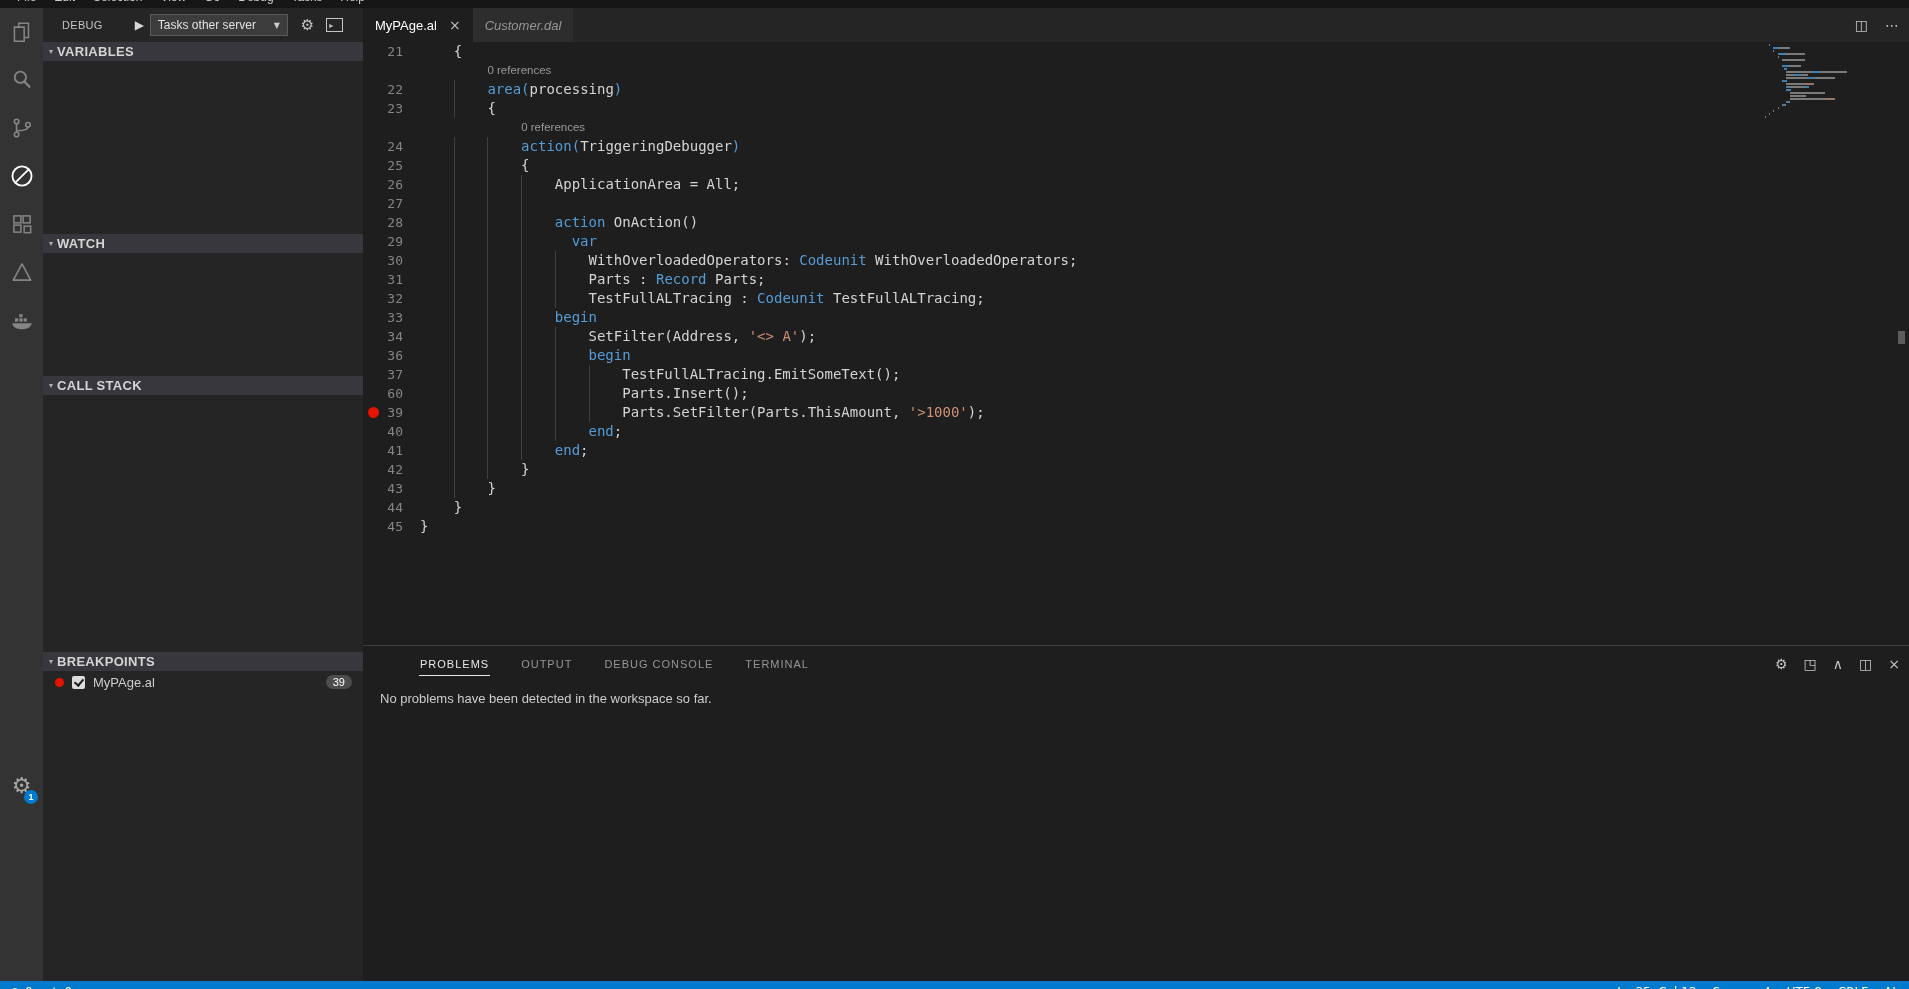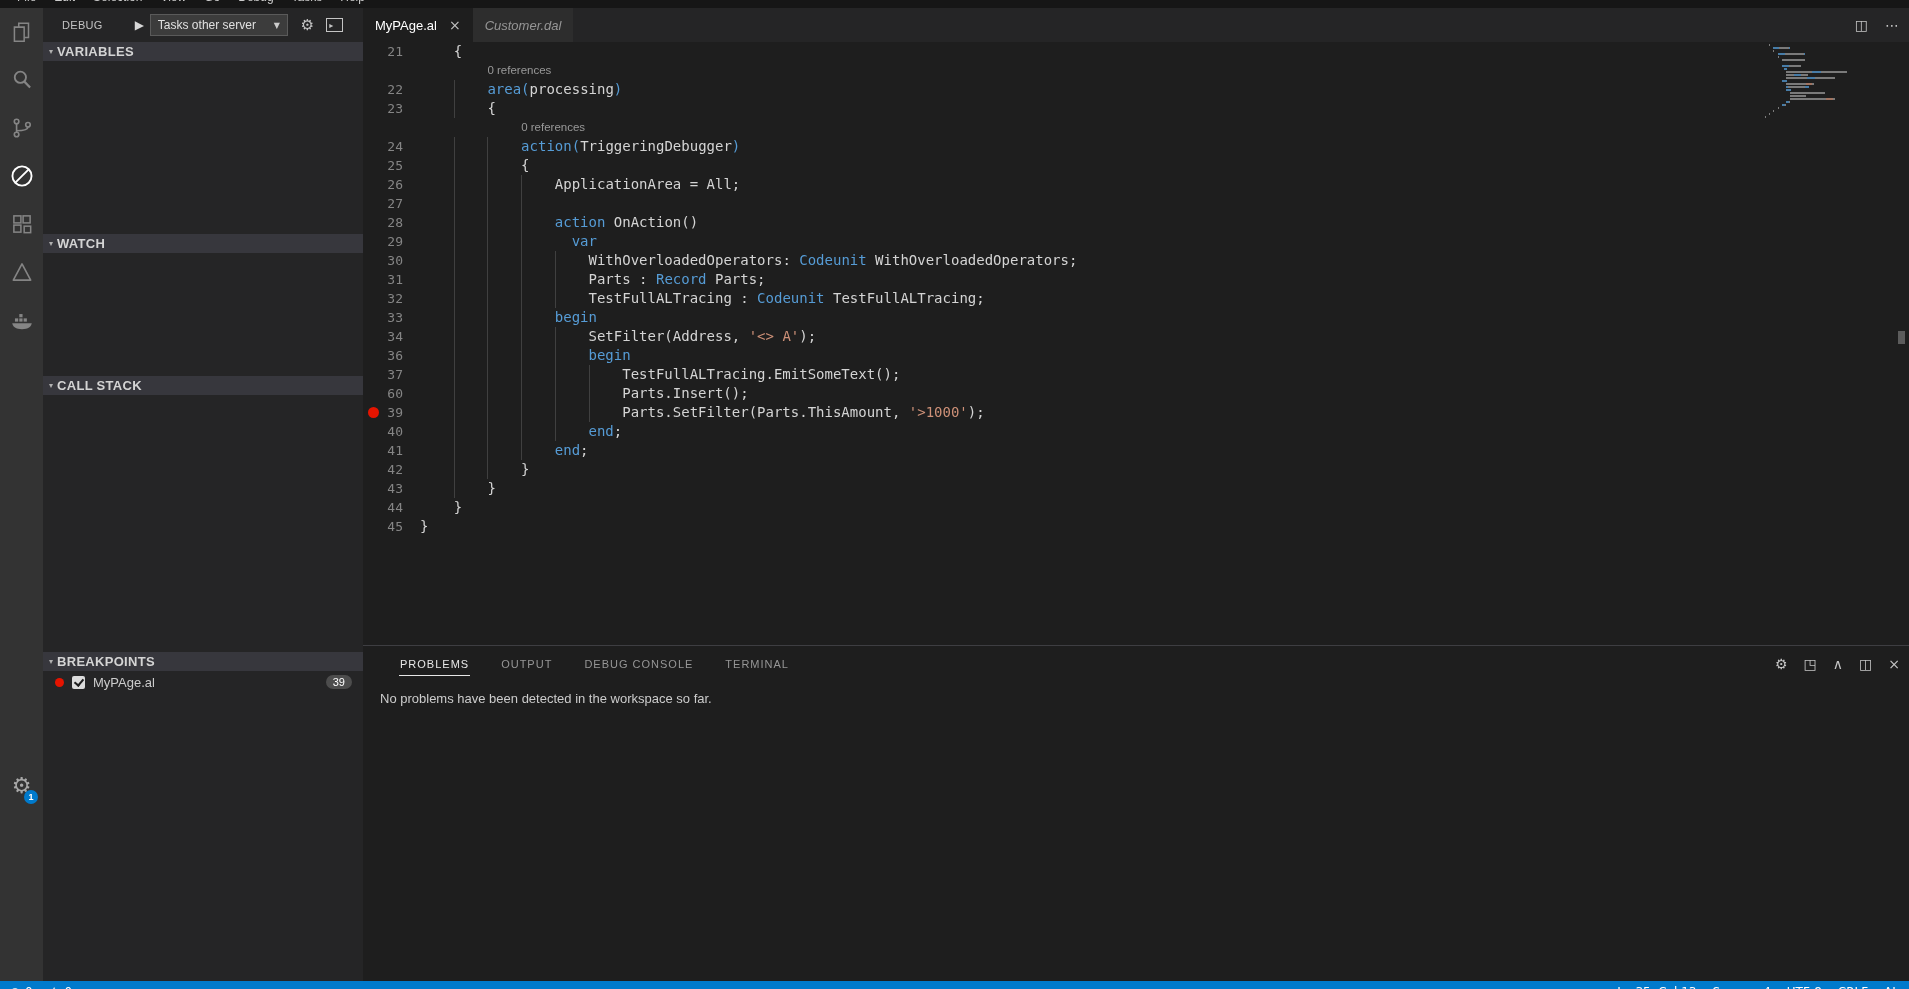--- a/index.html
+++ b/index.html
@@ -65,21 +65,21 @@
   .tk-s{color:#ce9178}
   .tk-d{color:#d4d4d4}
   .codelens{font-size:11.5px;color:#999999;font-family:"Liberation Sans",sans-serif;line-height:19px}
   .minimap{position:absolute;top:2px;right:14px;width:130px;height:560px}
   .mrow{height:2px;margin-bottom:1px;white-space:nowrap;font-size:0}
   .mrow i{display:inline-block;height:2px;opacity:.75}
   .ov-mark{position:absolute;right:4px;top:289px;width:7px;height:13px;background:#5c5c5c}
 
   
   .panel{position:absolute;top:637px;left:0;right:0;bottom:0;background:#1e1e1e;border-top:1px solid #3e3e42}
-  .panel-header{height:35px;position:relative;display:flex;align-items:center;padding-left:36px;gap:30px}
+  .panel-header{height:35px;position:relative;display:flex;align-items:center;padding-left:56px;gap:30px}
   .panel-tab{font-size:11px;letter-spacing:1px;color:#969696;text-transform:uppercase;padding:7px 1px 5px;border-bottom:1px solid transparent}
   .panel-tab.active{color:#e7e7e7;border-bottom-color:#e7e7e7}
   .panel-filter{position:absolute;right:178px;top:7px;width:548px;height:22px;background:#3c3c3c;border:none;outline:none;color:#cccccc;font-size:12px;padding:0 8px;font-family:"Liberation Sans",sans-serif}
   .panel-filter::placeholder{color:#9a9a9a}
   .panel-actions{position:absolute;right:9px;top:0;height:35px;display:flex;align-items:center;gap:16px;color:#c5c5c5;font-size:14px}
   .panel-msg{padding:10px 0 0 17px;font-size:13px;color:#cccccc}
 
   
   .statusbar{position:absolute;top:981px;left:0;width:100%;height:22px;background:#007acc;display:flex;align-items:center;justify-content:space-between;padding:0 10px;color:#ffffff;font-size:12px;font-family:"DejaVu Sans",sans-serif;z-index:7}
   .sb-group{display:flex;gap:16px}

